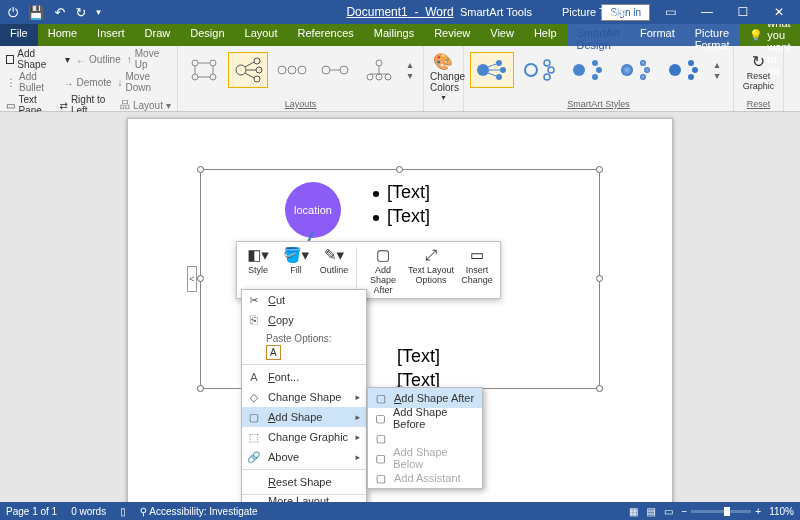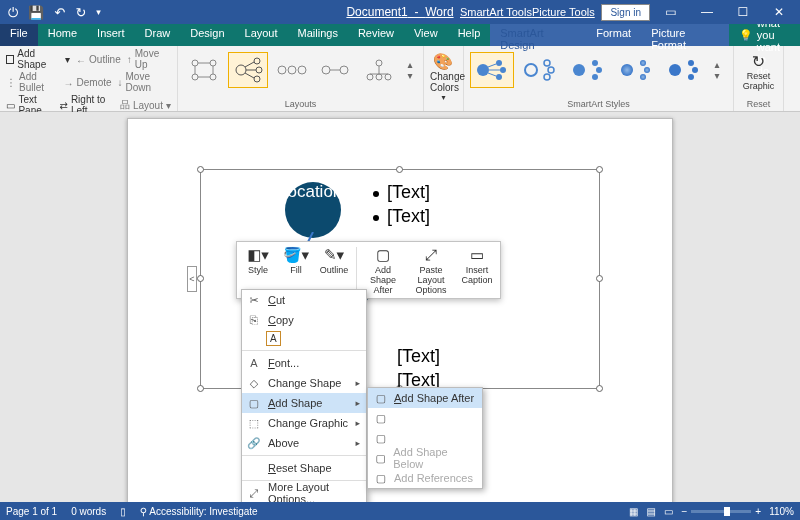--- a/index.html
+++ b/index.html
@@ -2,35 +2,35 @@
 <html><head>
 <meta charset="utf-8">
 <style>
   * { box-sizing: border-box; font-family: "Segoe UI", Arial, sans-serif; }
   body { margin:0; background:#e6e6e6; width:800px; height:520px; overflow:hidden; font-size:11px; color:#333; }
   
   .titlebar { background:#2b579a; color:#fff; height:24px; display:flex; align-items:center; position:relative; }
   .qat { display:flex; align-items:center; gap:10px; padding-left:8px; }
   .qat span { font-size:13px; line-height:1; }
   .title-center { position:absolute; left:50%; transform:translateX(-50%); font-size:12px;text-decoration:underline; }
-  .title-tools { position:absolute; left:460px; display:flex; font-size:11px;text-decoration:underline; }
+  .title-tools { position:absolute; left:460px; display:flex; gap:30px; font-size:11px; }
   .title-right { margin-left:auto; display:flex; align-items:center; gap:6px; padding-right:6px; }
   .signin { background:#fff; color:#2b579a; font-size:10px; padding:2px 8px; border:1px solid #888; }
   .winbtn { width:30px; text-align:center; font-size:12px; }
   
-  .tabs { background:#0f766e; color:#fff; display:flex; height:22px; }
+  .tabs { background:#4d7c0f; color:#fff; display:flex; height:22px; }
   .tab { padding:3px 10px; font-size:11px; cursor:pointer; }
   .tab.active { background:#f3f3f3; color:#2b579a; }
   .tab.context { background:#3b67aa; }
   .tellme-wrap { display:flex; align-items:center; gap:4px; padding-left:10px; flex:1; }
   .share { padding:3px 10px; }
   
   .ribbon { background:#f3f3f3; border-bottom:1px solid #c9c9c9; height:66px; display:flex; }
   .group { border-right:1px solid #ddd; display:flex; flex-direction:column; padding:2px 6px 0 6px; }
-  .group-label { text-align:center; font-size:9px; color:#666; margin-top:auto; padding-bottom:2px; }
+  .group-label { text-align:center; font-size:9px; color:#666; margin-top:auto; padding-bottom:2px;text-decoration:underline; }
   .cg { width:178px; }
   .cg-body { display:flex; flex-direction:column; gap:1px; font-size:10px; }
   .cg-row { display:flex; gap:6px; }
   .cg-item { display:flex; align-items:center; gap:3px; color:#777; }
   .cg-item.en { color:#333; }
   .sq { width:9px; height:9px; border:1px solid currentColor; display:inline-block; }
   .layouts { width:246px; }
   .layouts-body { display:flex; gap:4px; padding-top:4px; }
   .lay { width:40px; height:36px; border:1px solid transparent; display:flex; align-items:center; justify-content:center; }
   .lay.sel { border-color:#f0b000; background:#fff3d6; }
@@ -42,21 +42,21 @@
   .sty { width:44px; height:36px; border:1px solid transparent; display:flex; align-items:center; justify-content:center; }
   .sty.sel { border-color:#f0b000; background:#fff3d6; }
   .reset { width:50px; }
   .reset-body { text-align:center; padding-top:4px; font-size:9px; }
   
   .canvas-wrap { position:absolute; top:112px; left:0; right:0; bottom:18px; background:#e6e6e6; overflow:hidden; }
   .page { position:absolute; left:127px; top:6px; width:546px; height:700px; background:#fff; border:1px solid #bbb; box-shadow:0 1px 4px rgba(0,0,0,.3); }
   .sa-frame { position:absolute; left:72px; top:50px; width:400px; height:220px; border:1px solid #888; }
   .handle { position:absolute; width:7px; height:7px; background:#fff; border:1px solid #666; border-radius:50%; }
   .sa-left-btn { position:absolute; left:-14px; top:50%; transform:translateY(-50%); width:10px; height:26px; border:1px solid #999; background:#fff; display:flex; align-items:center; justify-content:center; font-size:9px; color:#666; }
-  .circle { position:absolute; border-radius:50%; background:#0c4a6e; color:#fff; display:flex; justify-content:center; font-size:17px; }
+  .circle { position:absolute; border-radius:50%; background:#8b5cf6; color:#fff; display:flex; align-items:center; justify-content:center; font-size:11px; }
   .tline { position:absolute; font-family:"Times New Roman", serif; font-size:18px; color:#000; }
   .bullet { display:inline-block; width:6px; height:6px; background:#000; border-radius:50%; vertical-align:middle; margin-right:8px; }
   .img-sel { position:absolute; left:60px; top:133px; width:80px; height:72px; }
   .img-sel .rot { position:absolute; left:50%; top:-16px; transform:translateX(-50%); width:10px; height:10px; border:1px solid #666; border-radius:50%; background:#fff; }
   .img-sel .rot::after { content:""; position:absolute; left:50%; top:10px; width:1px; height:6px; background:#666; }
   .sel-h { position:absolute; width:6px; height:6px; background:#fff; border:1px solid #666; }
   .hotdog { width:100%; height:100%; }
   
   .mini { position:absolute; left:108px; top:122px; background:#fff; border:1px solid #c3c3c3; box-shadow:0 2px 6px rgba(0,0,0,.25); display:flex; padding:3px; gap:2px; }
   .mini .mitem { width:36px; text-align:center; font-size:9px; }
@@ -112,20 +112,21 @@
   </div>
 </div>
 
 <div class="tabs">
   <div class="tab" style="background:#1e3e6e">File</div>
   <div class="tab">Home</div>
   <div class="tab">Insert</div>
   <div class="tab">Draw</div>
   <div class="tab">Design</div>
   <div class="tab">Layout</div>
+  <div class="tab">References</div>
   <div class="tab">Mailings</div>
   <div class="tab">Review</div>
   <div class="tab">View</div>
   <div class="tab">Help</div>
   <div class="tab context active">SmartArt Design</div>
   <div class="tab context">Format</div>
   <div class="tab context">Picture Format</div>
   <div class="tellme-wrap">
     <span>💡</span>
     <span>Tell me what you want to do</span>
@@ -350,37 +351,38 @@
           <div class="micon">✎▾</div>
           <div>Outline</div>
         </div>
       <div class="sep"></div>
       <div class="mitem" style="width:44px">
           <div class="micon">▢</div>
           <div>Add Shape After</div>
         </div>
       <div class="mitem" style="width:48px">
           <div class="micon">⤢</div>
-          <div>Paste Layout Options</div>
+          <div>Text Layout Options</div>
         </div>
       <div class="mitem" style="width:40px">
           <div class="micon">▭</div>
-          <div>Insert Caption</div>
+          <div>Insert Change</div>
         </div>
     </div>
 
     <div class="cmenu">
       <div class="row">
           <span class="ic">✂</span>
           <span class="lab underline-first">Cut</span>
         </div>
       <div class="row">
           <span class="ic">⎘</span>
           <span class="lab underline-first">Copy</span>
         </div>
+      <div class="hdr">Paste Options:</div>
       <div class="po"><span style="border:1px solid #c88a2a;padding:1px 3px;font-size:10px">A</span></div>
       <hr>
       <div class="row">
           <span class="ic">A</span>
           <span class="lab underline-first">Font...</span>
         </div>
       <div class="row">
           <span class="ic">◇</span>
           <span class="lab">Change Shape</span>
           <span class="arr">▸</span>
@@ -413,31 +415,32 @@
 
     </div>
 
     <div class="submenu">
       <div class="row hover">
           <span class="ic">▢</span>
           <span class="underline-first">Add Shape After</span>
         </div>
       <div class="row">
           <span class="ic">▢</span>
+          <span>Add Shape Before</span>
         </div>
       <div class="row dis">
           <span class="ic">▢</span>
         </div>
       <div class="row dis">
           <span class="ic">▢</span>
           <span>Add Shape Below</span>
         </div>
       <div class="row dis">
           <span class="ic">▢</span>
-          <span>Add References</span>
+          <span>Add Assistant</span>
         </div>
     </div>
 
   </div>
 </div>
 
 <div class="status">
   <span>Page 1 of 1</span>
   <span>0 words</span>
   <span>▯</span>

